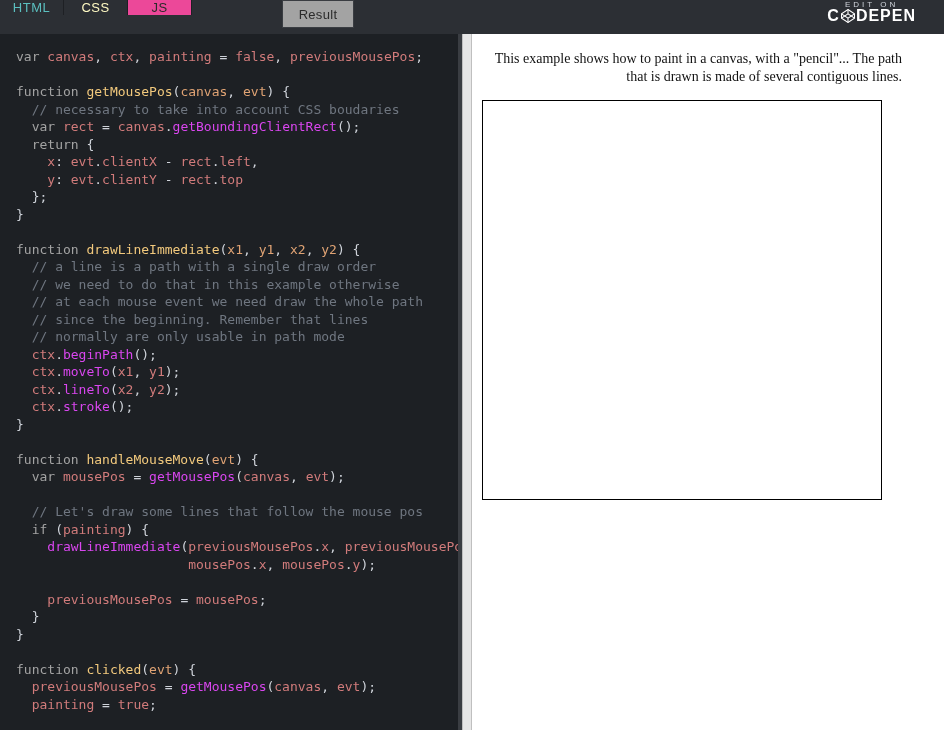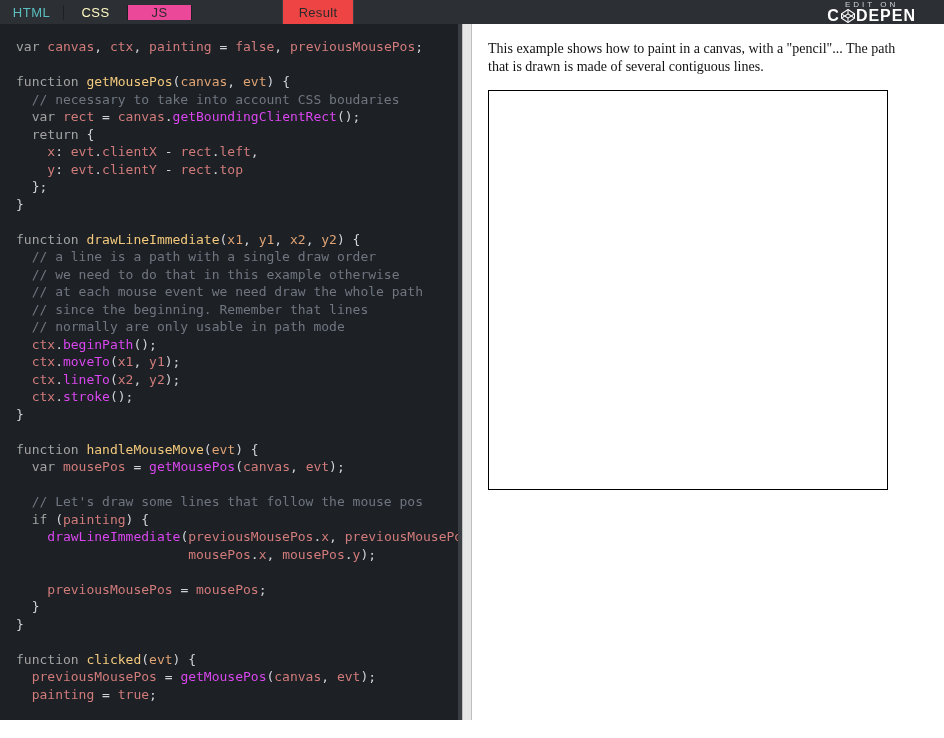--- a/index.html
+++ b/index.html
@@ -1,23 +1,23 @@
 <!DOCTYPE html>
 <html><head>
 <meta charset="utf-8">
 <style>
   * { margin: 0; padding: 0; box-sizing: border-box; }
   html, body { width: 944px; height: 738px; overflow: hidden; font-family: "Helvetica Neue", Arial, sans-serif; background:#fff; }
 
   
   .topbar {
-    height: 24px;
+    height: 34px;
     background: #2c2f34;
     display: flex;
-    align-items: center;
+    align-items: flex-start;
   }
   .tabs {
     display: flex;
     align-items: stretch;
   }
   .tab {
     width: 64px;
     display: flex;
     align-items: center;
     justify-content: center;
@@ -35,21 +35,21 @@
 
   .result-wrap {
     flex: 0 0 480px;
     display:flex;
     align-items:center;
     padding-left:12px;
   }
   .result-btn {
     height: 28px;
     padding: 0 16px;
-    background:#ef4444;
+    background:#a3a3a3;
     border:1px solid #3a3d42;
     color:#2b2b2b;
     font-size:13px;
     display:flex; align-items:center;
     cursor:pointer;
     letter-spacing:.3px;
   }
 
   .spacer { flex:1; }
 
@@ -89,21 +89,22 @@
   .divider {
     width: 10px;
     background:#e6e6e6;
     border-left:1px solid #bfbfbf;
     border-right:1px solid #bfbfbf;
     cursor: col-resize;
   }
   .result {
     flex:1;
     background:#fff;
-    padding: 16px 16px;
+    padding: 16px 10px;
+    text-align: right;
   }
   .result p {
     font-family: Georgia, "Times New Roman", serif;
     font-size: 14px;
     line-height: 18px;
     color:#111;
     margin-bottom: 14px;
     max-width: 420px;
   }
   .canvas {

